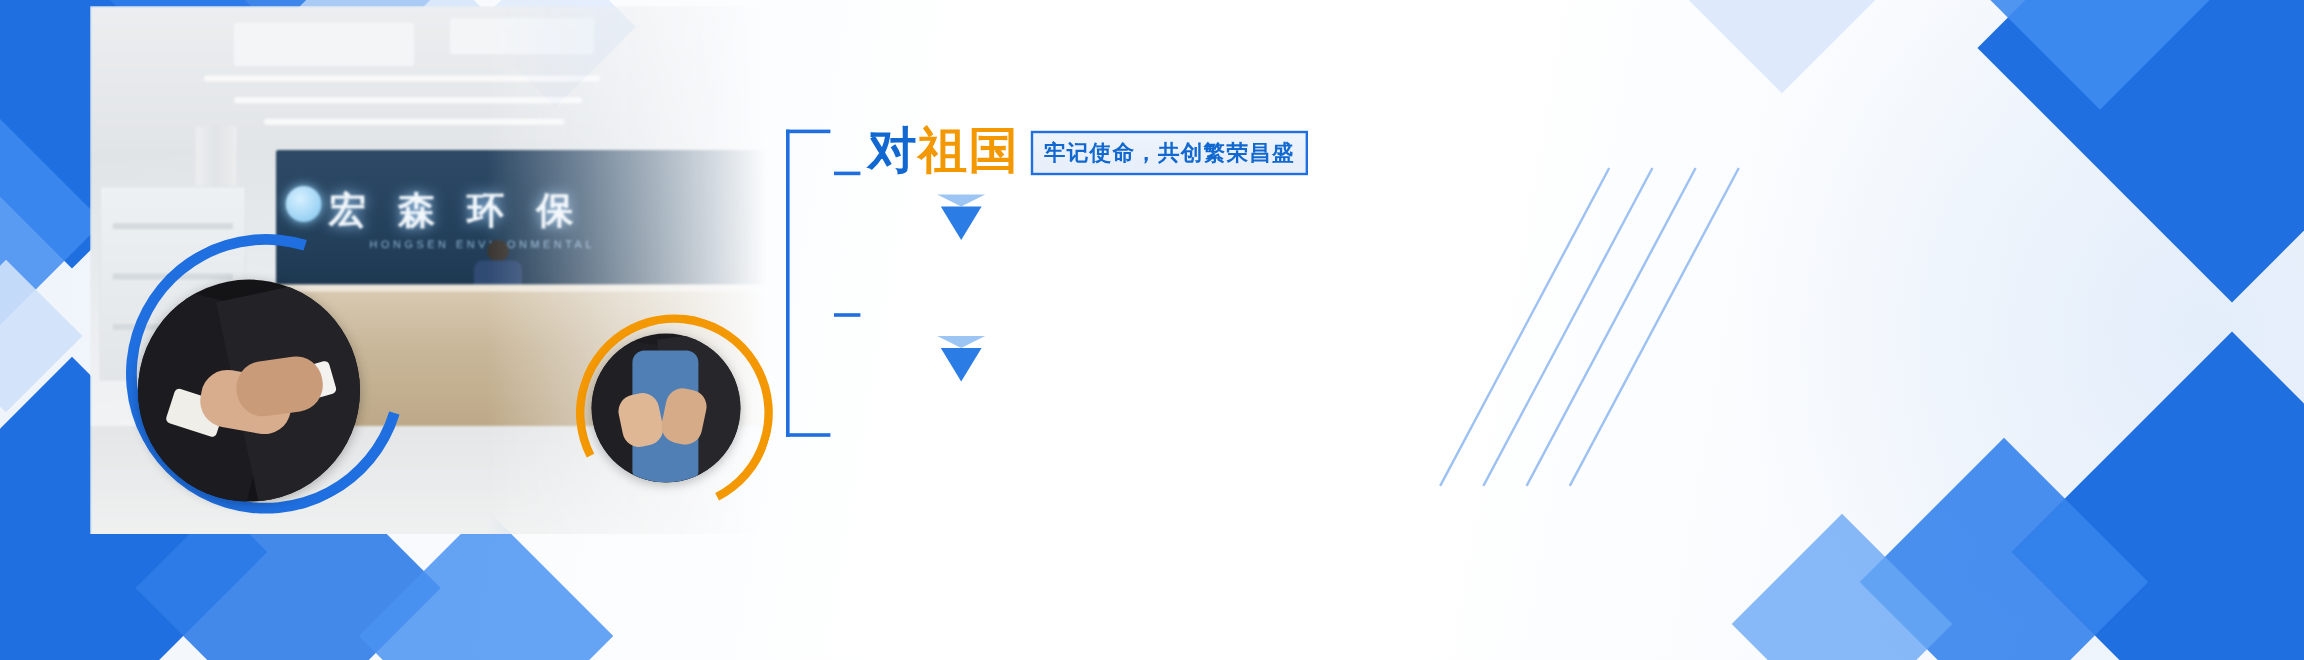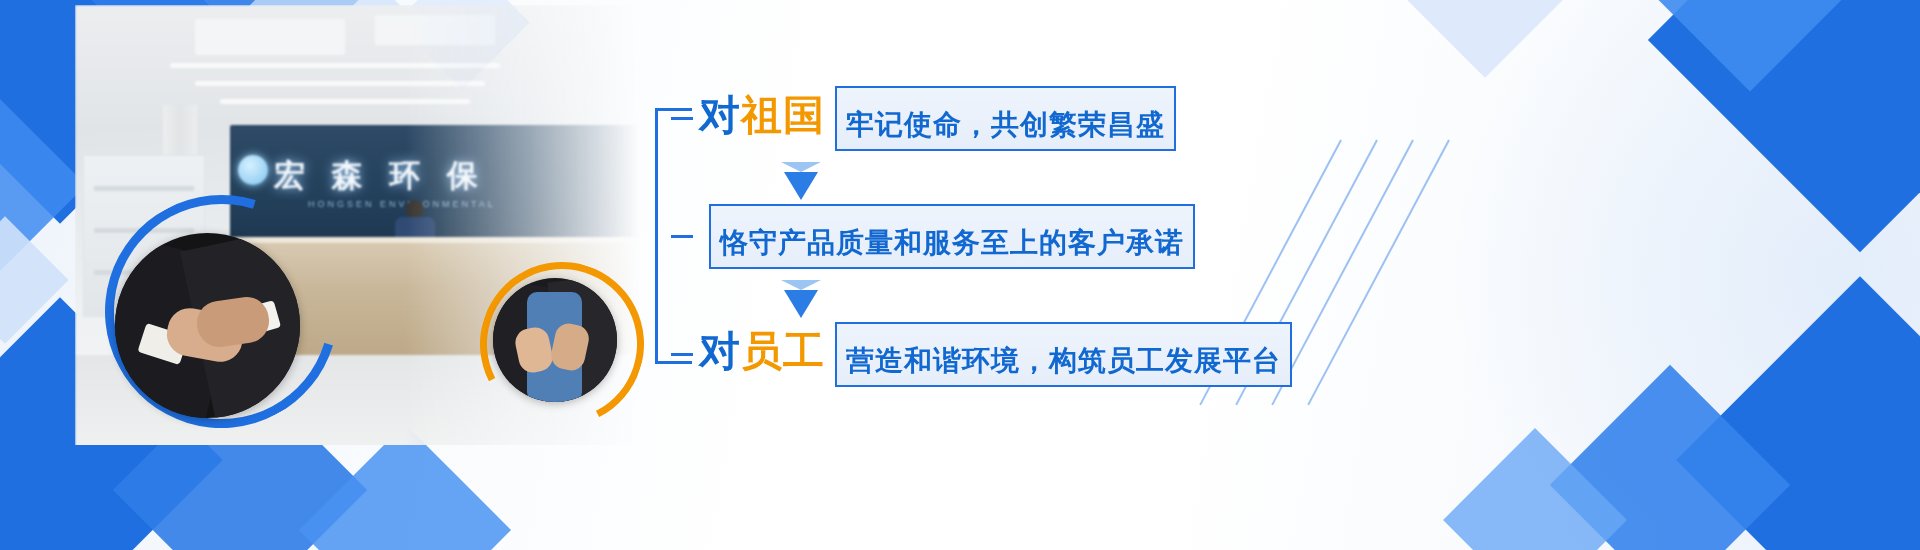--- a/index.html
+++ b/index.html
@@ -95,34 +95,34 @@
   .circ2 .shirt{position:absolute;left:34px;top:14px;width:55px;height:110px;background:#4f7fb5;border-radius:10px;}
   .circ2 .hA{position:absolute;left:24px;top:50px;width:34px;height:44px;border-radius:14px;background:#e0b794;transform:rotate(-12deg);}
   .circ2 .hB{position:absolute;left:60px;top:46px;width:34px;height:46px;border-radius:14px;background:#d6ab88;transform:rotate(12deg);}
 
   
   .content{position:absolute;left:655px;top:78px;width:700px;height:310px;}
   .bracket{position:absolute;left:0;top:30px;width:34px;height:250px;
     border-left:3px solid #1f6fe0;border-top:3px solid #1f6fe0;border-bottom:3px solid #1f6fe0;}
   .rowwrap{position:absolute;left:0;top:0;width:700px;height:310px;}
 
-  .row{position:absolute;left:16px;display:flex;align-items:center;height:56px;white-space:nowrap;font-family:Liberation Mono, monospace;}
+  .row{position:absolute;left:40px;display:flex;align-items:flex-end;height:56px;white-space:nowrap;}
   .row-1{top:12px;}
   .row-2{top:130px;}
   .row-3{top:248px;}
 
   .dash{width:22px;height:3px;background:#1f6fe0;margin-right:6px;}
   .lead{font-size:41px;font-weight:700;letter-spacing:1px;line-height:1;}
   .lead .c-blue{color:#1068d0;}
   .lead .c-orange{color:#f39800;}
 
   .boxed{
     margin-left:10px;
-    font-size:28px;font-weight:700;color:#1068d0;letter-spacing:1px;line-height:1;
-    padding:25px 9px 8px 9px;
+    font-size:18px;font-weight:700;color:#1068d0;letter-spacing:1px;line-height:1;
+    padding:7px 9px 8px 9px;
     background:linear-gradient(180deg,#eef4fc 0%,#e6eefa 100%);
     border:2px solid #1f6fe0;
   }
 
   .arrow{position:absolute;left:0;width:40px;height:38px;}
   .arrow .top{position:absolute;left:0;top:0;width:0;height:0;
     border-left:20px solid transparent;border-right:20px solid transparent;border-top:10px solid #9dc5f3;}
   .arrow .bot{position:absolute;left:3px;top:10px;width:0;height:0;
     border-left:17px solid transparent;border-right:17px solid transparent;border-top:28px solid #2b7ce4;}
   .arrow-1{left:126px;top:84px;}
@@ -222,32 +222,24 @@
         <span class="boxed">牢记使命，共创繁荣昌盛</span>
       </div>
 
       <div class="arrow arrow-1">
         <span class="top"></span>
         <span class="bot"></span>
       </div>
 
       <div class="row row-2">
         <span class="dash"></span>
-        <span class="boxed">恪守产品质量和服务至上的客户承诺</span>
       </div>
 
       <div class="arrow arrow-2">
         <span class="top"></span>
         <span class="bot"></span>
       </div>
 
-      <div class="row row-3">
-        <span class="dash"></span>
-        <span class="lead">
-          <span class="c-blue">对</span><span class="c-orange">员工</span>
-        </span>
-        <span class="boxed">营造和谐环境，构筑员工发展平台</span>
-      </div>
 
     </div>
   </div>
 
 </div>
 
 </body></html>

